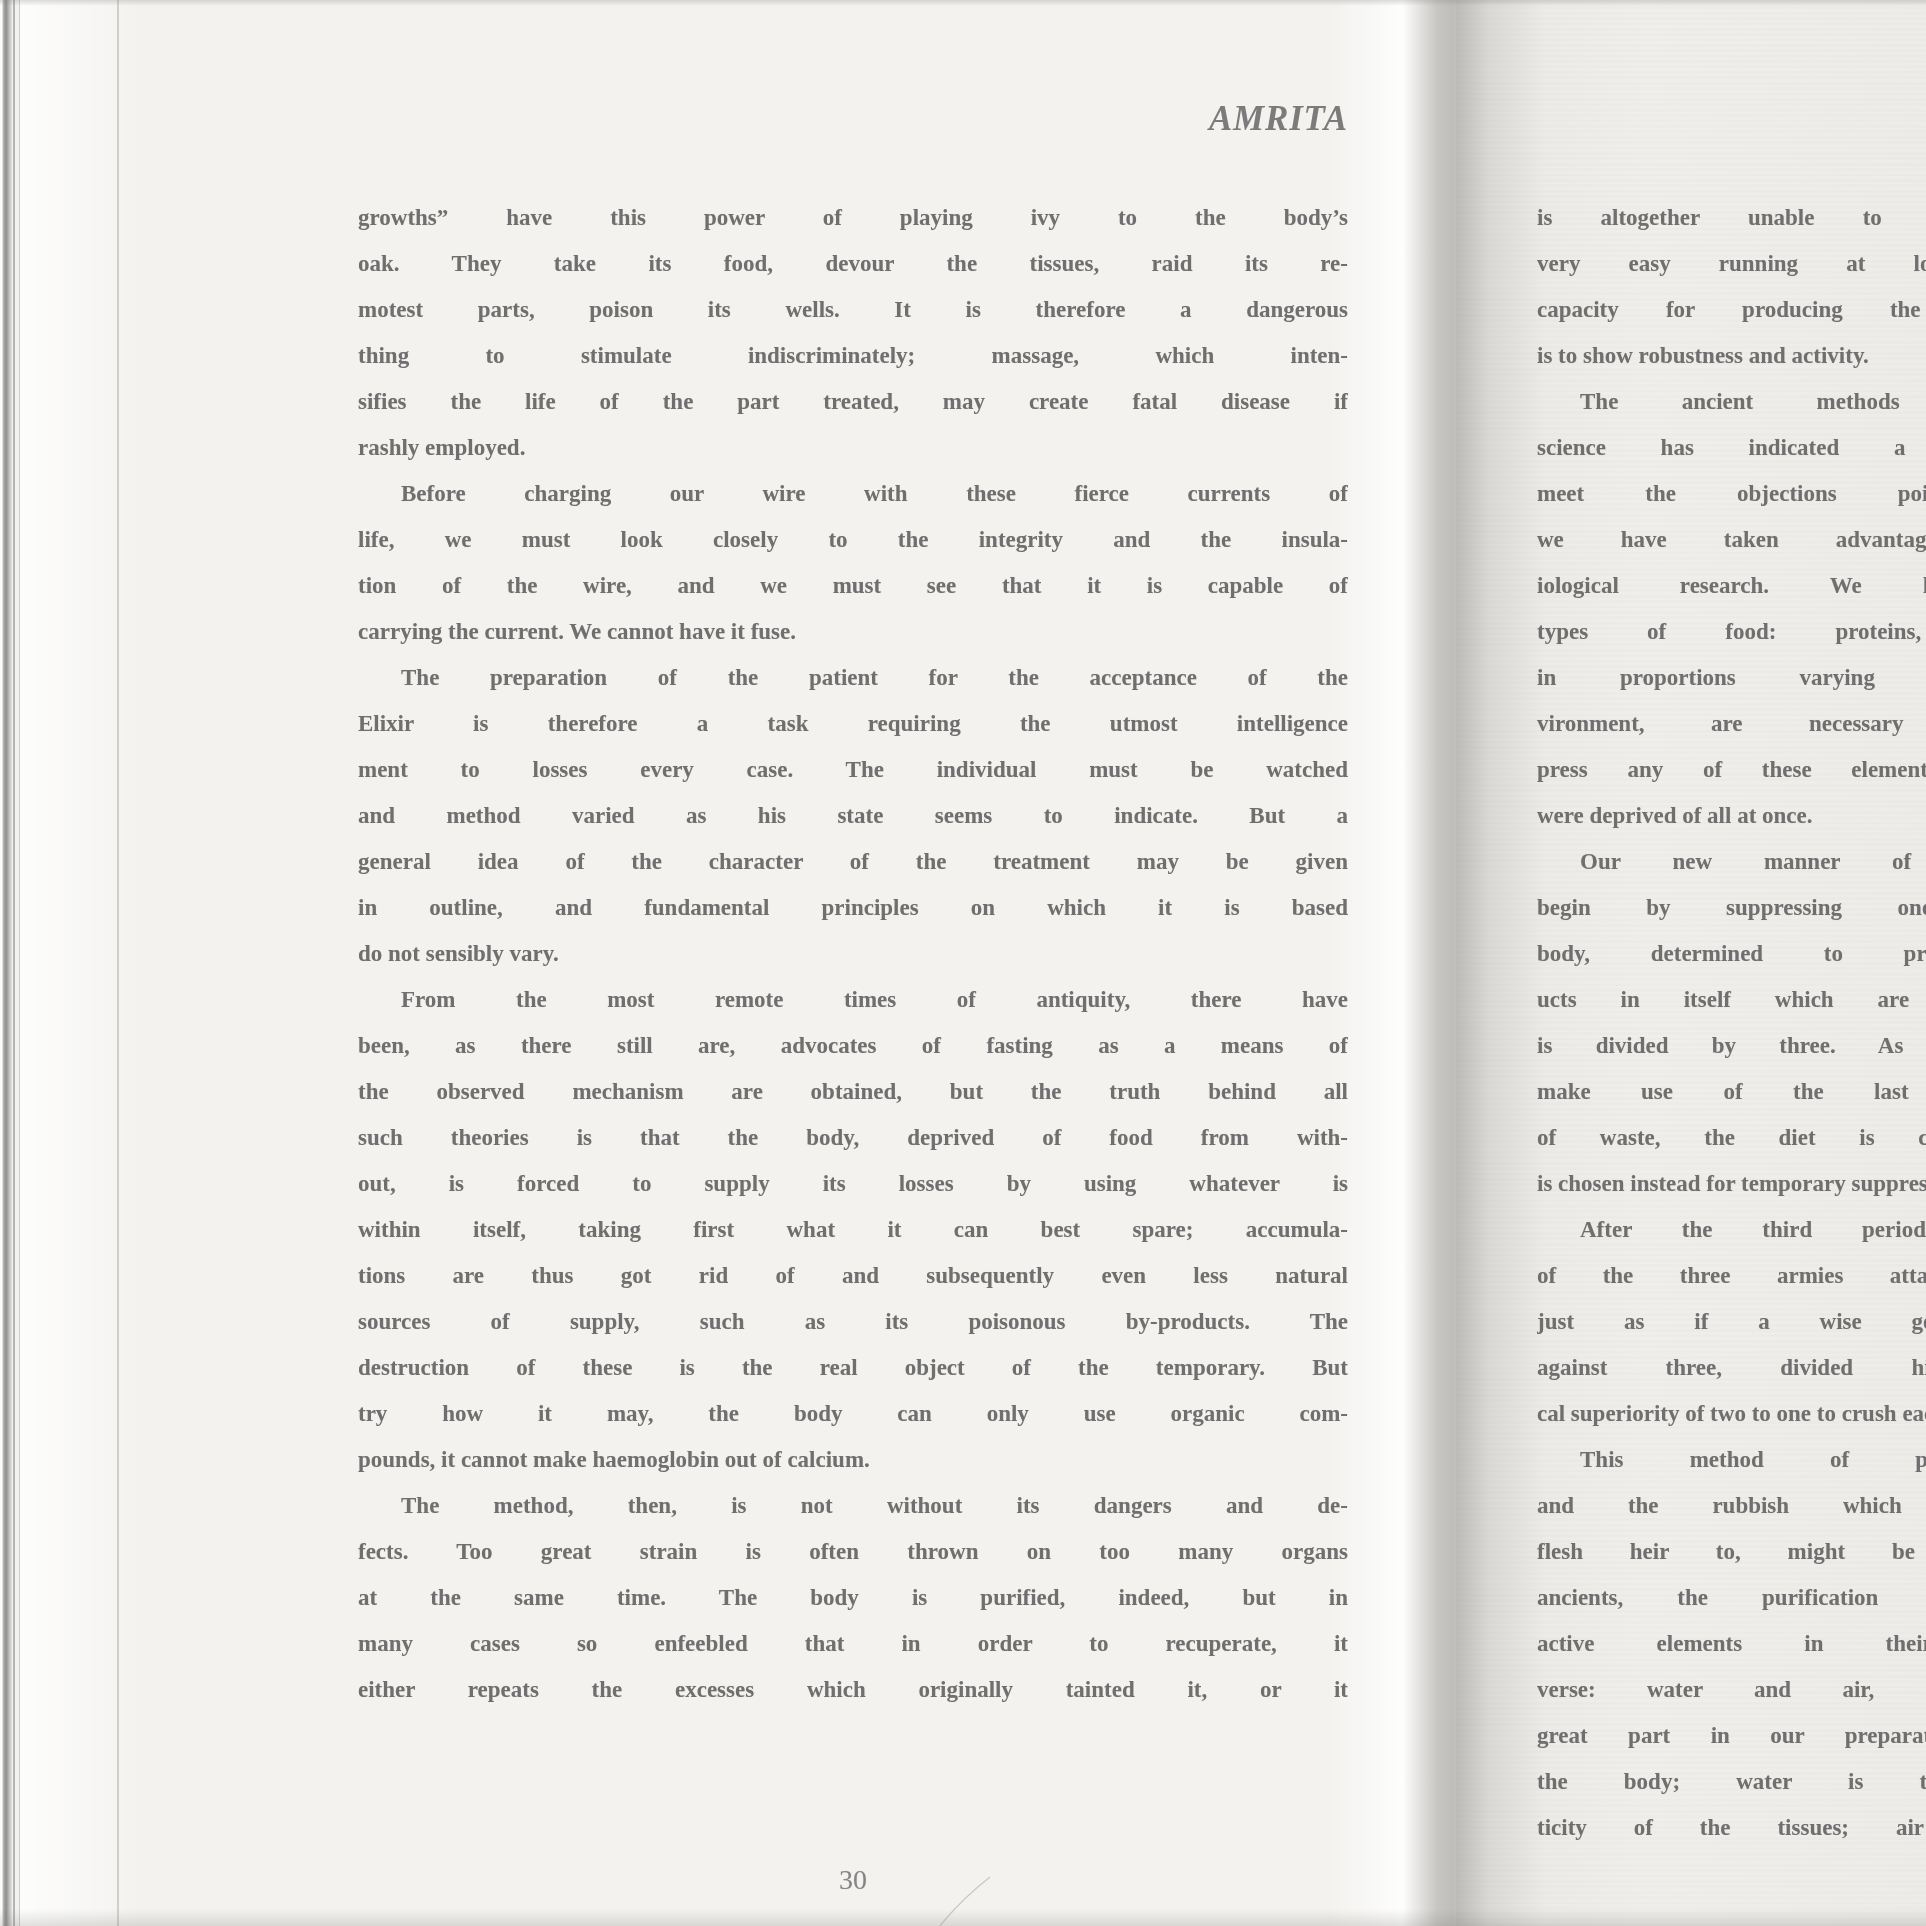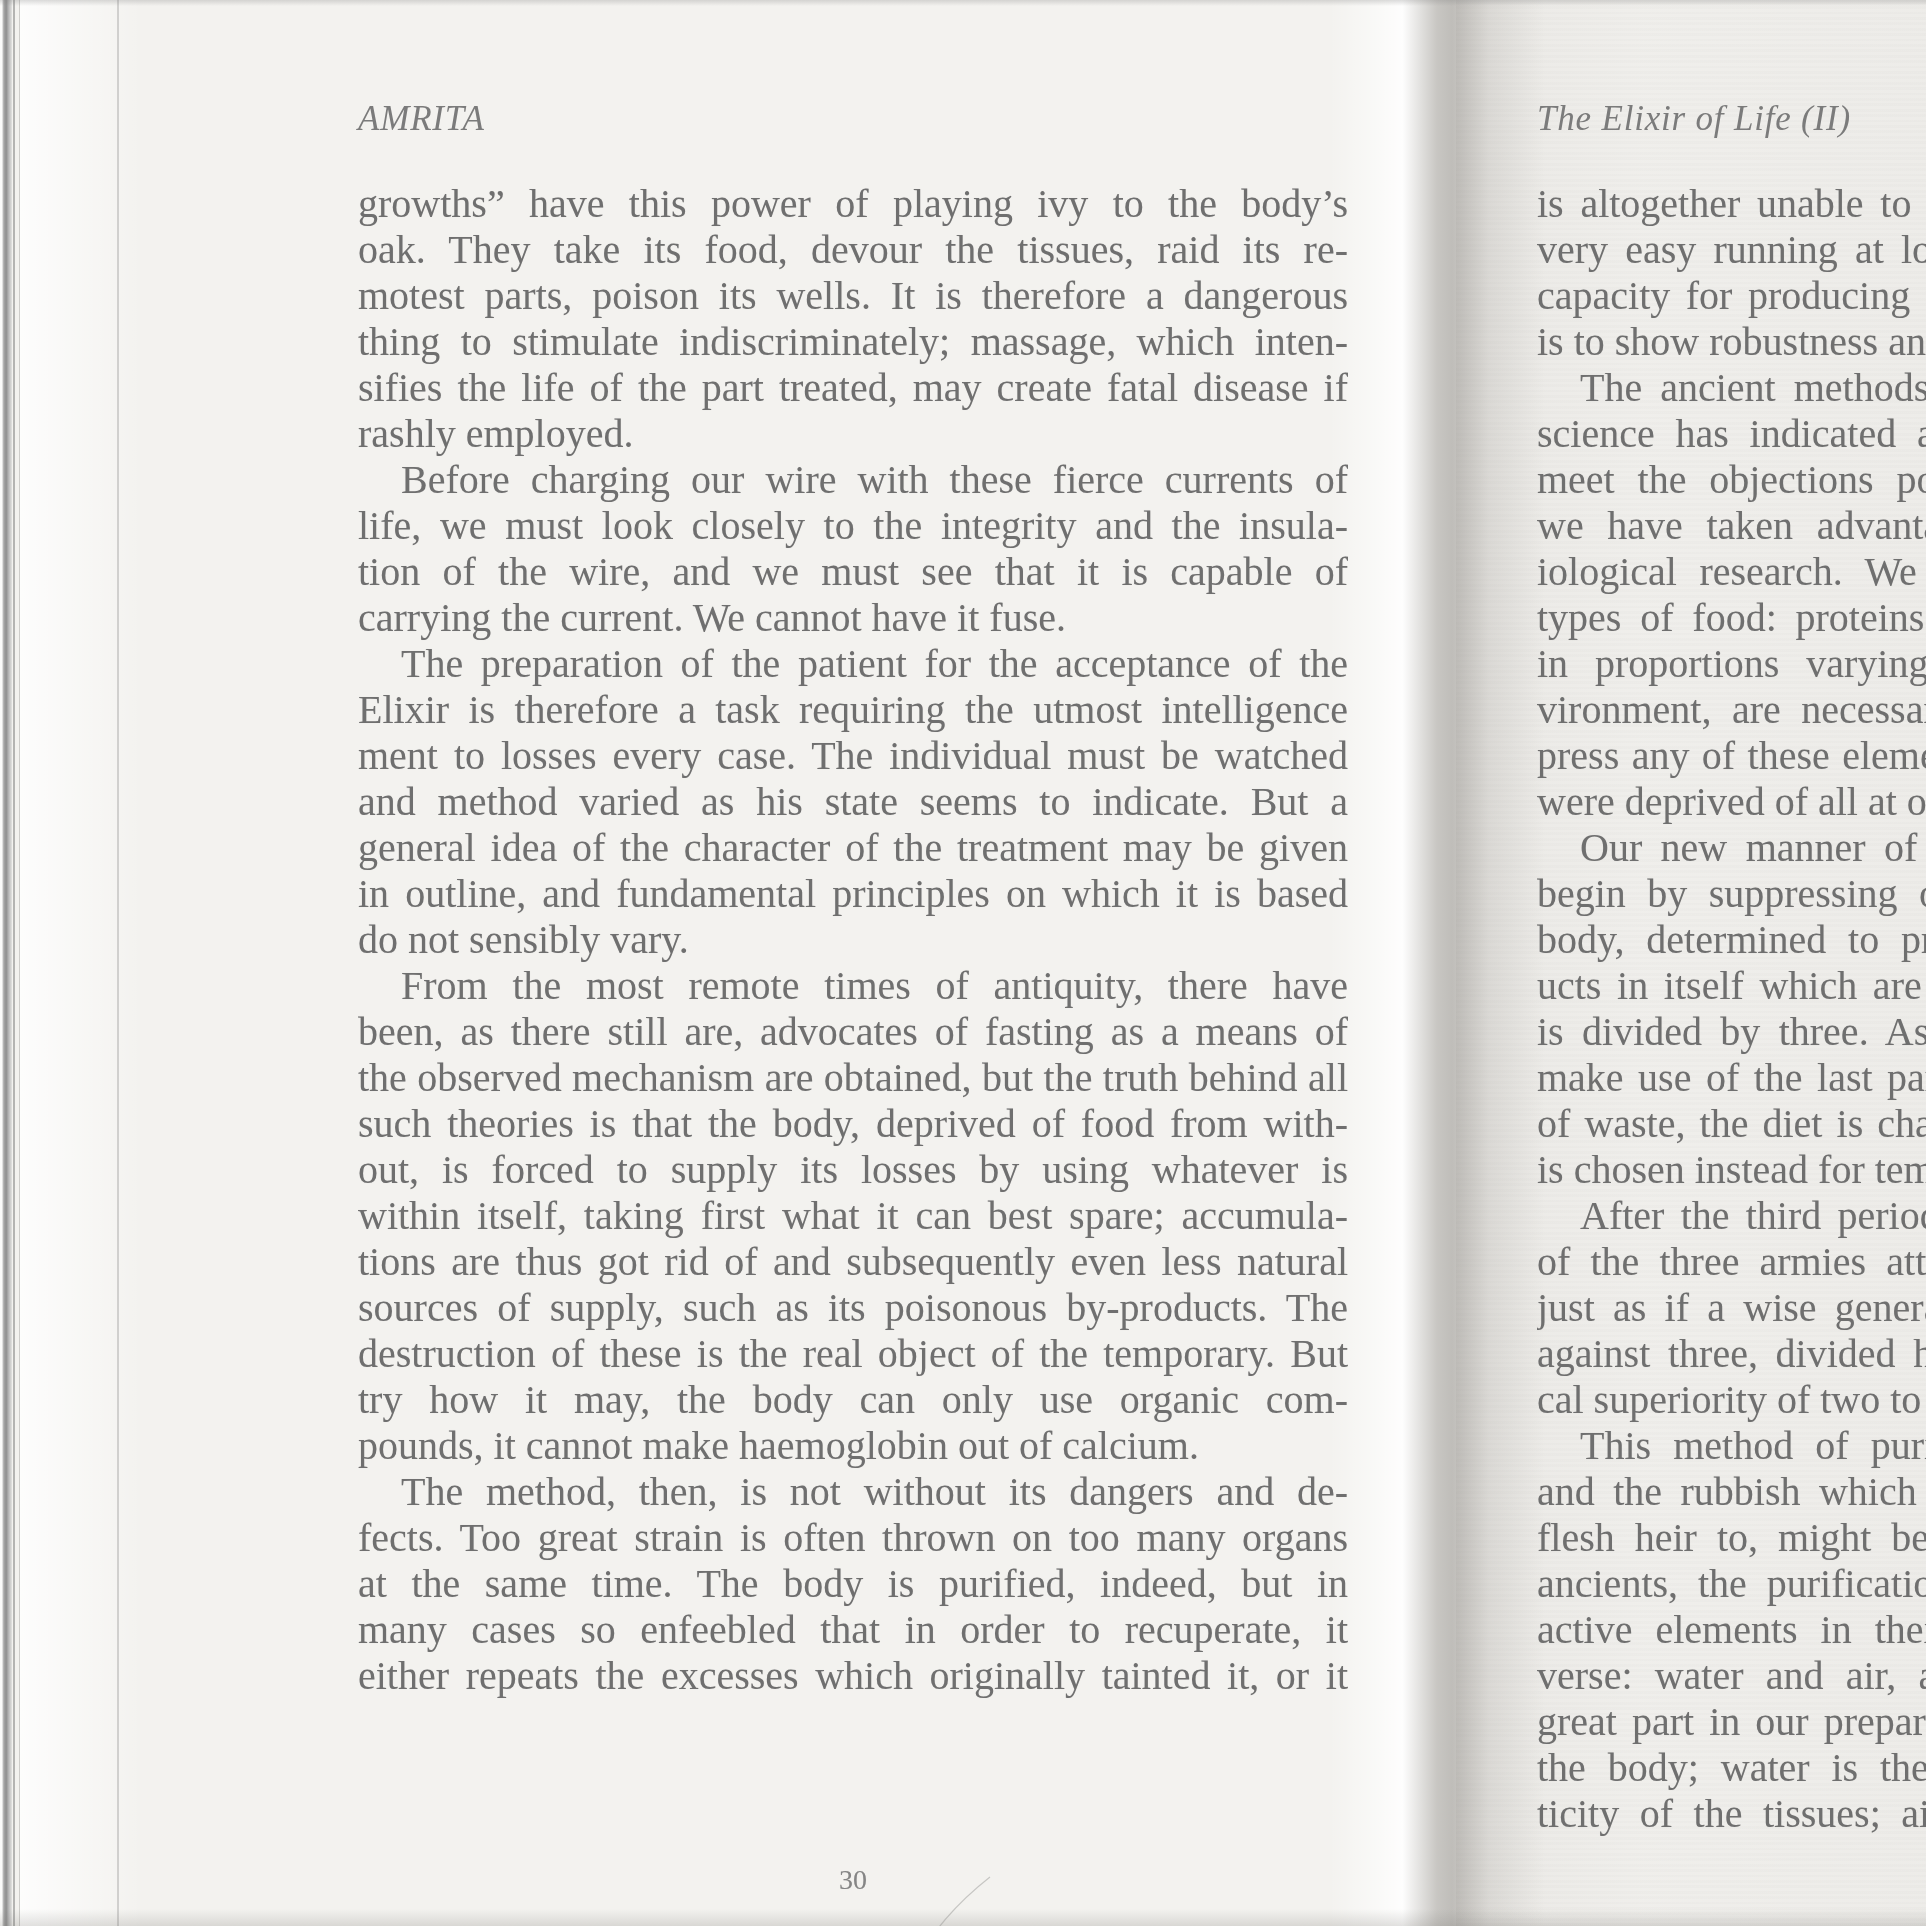--- a/index.html
+++ b/index.html
@@ -42,32 +42,34 @@
   }
   .top-edge-shade { position:absolute; left:0; top:0; width:100%; height:6.2px;
     background:linear-gradient(180deg, rgba(130,130,130,.28), rgba(0,0,0,0)); }
   .bottom-edge-shade { position:absolute; left:0; bottom:0; width:100%; height:17px;
     background:linear-gradient(0deg, rgba(112,110,106,.20), rgba(0,0,0,0)); }
 
   .scratch { position:absolute; left:909px; top:1874px; }
 
   
   .running-head {
-    position:absolute; top:99px; text-align:left;
+    position:absolute; top:99px; text-align:right;
     font-style:italic; font-size:35px; letter-spacing:0.8px;
     color:var(--header-ink,#7b7b7b);
+    font-weight:bold;
   }
   .running-head.left  { left:358px;  width:990px; }
   .running-head.right { left:1537px; width:990px; }
 
   .text-block {
-    position:absolute; top:181px;
-    font-size:40px; line-height:46px;
+    position:absolute; top:195px;
+    font-size:23px; line-height:46px;
     color:var(--ink,#6f6f6f);
     text-shadow:0 0 0.8px rgba(90,90,90,.14);
+    font-weight:bold;
   }
   .text-block.left  { left:358px;  width:990px; }
   .text-block.right { left:1537px; width:990px; }
 
   .line { text-align:justify; text-align-last:justify; text-justify:inter-word;
           height:46px; overflow:hidden; }
   .line.endline { text-align-last:left; }
   .line.indent  { text-indent:43px; }
 
   .folio {

